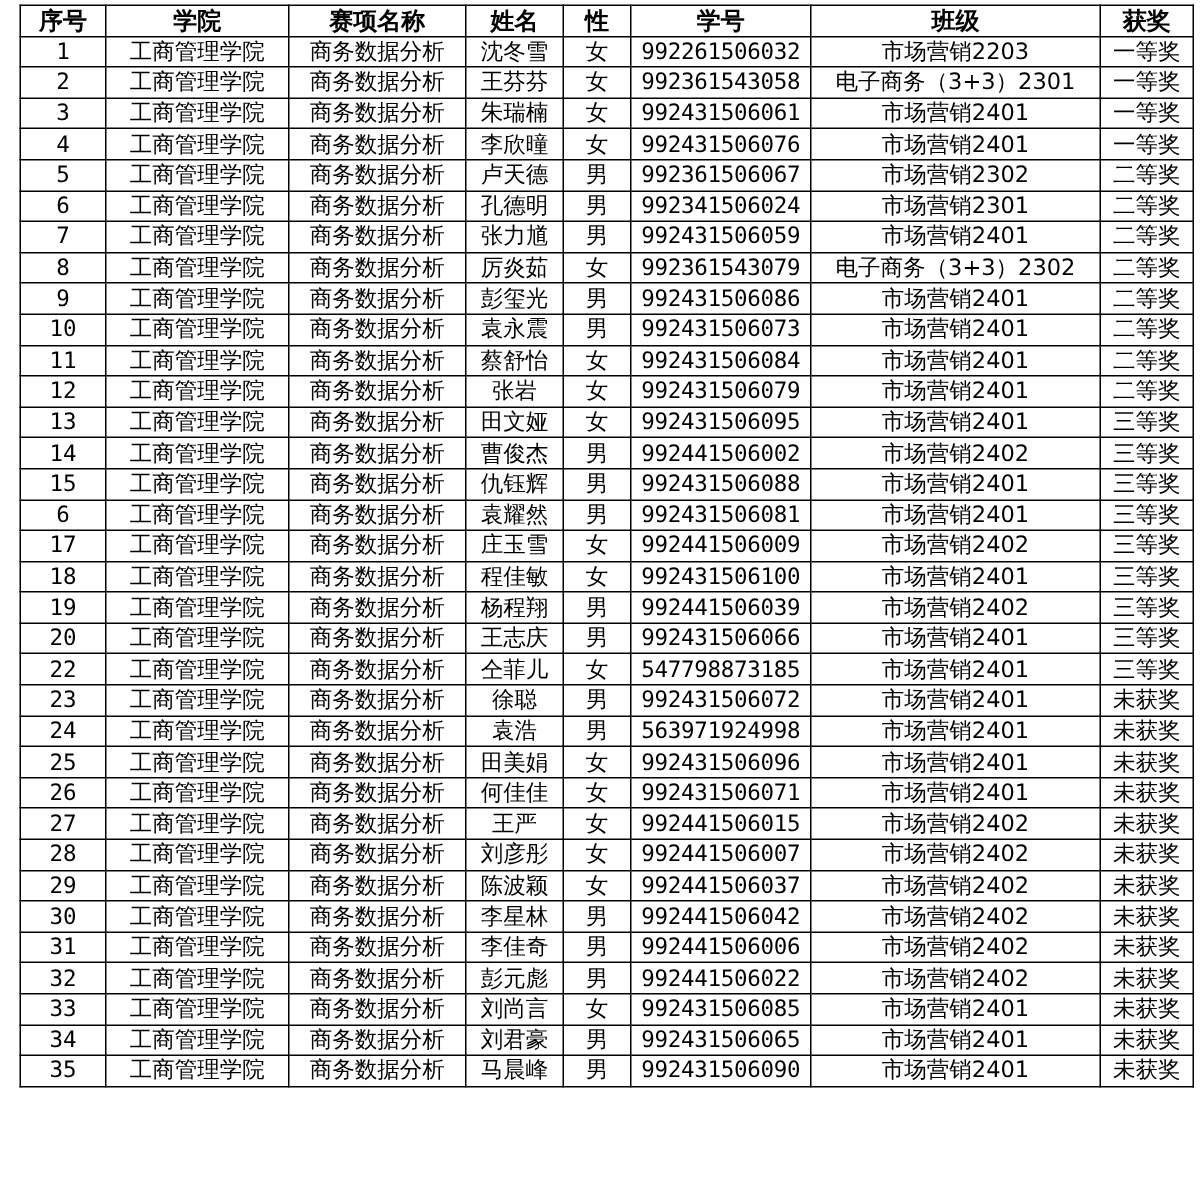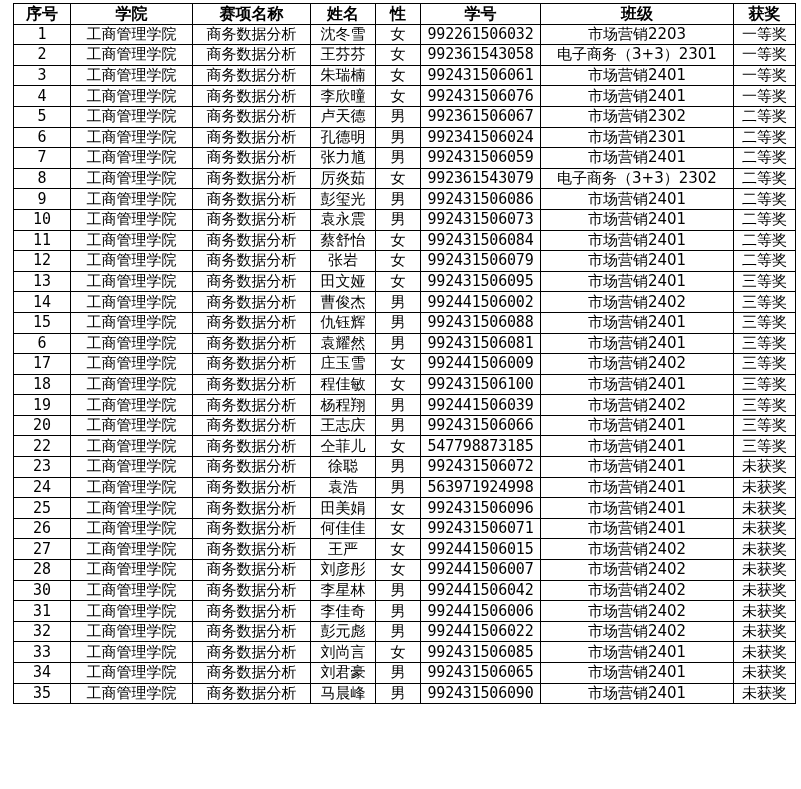--- a/index.html
+++ b/index.html
@@ -306,20 +306,30 @@
         <td class="num">28</td>
         <td class="txt">工商管理学院</td>
         <td class="txt">商务数据分析</td>
         <td class="txt">刘彦彤</td>
         <td class="txt">女</td>
         <td class="sid">992441506007</td>
         <td class="txt">市场营销2402</td>
         <td class="txt">未获奖</td>
       </tr>
       <tr>
+        <td class="num">29</td>
+        <td class="txt">工商管理学院</td>
+        <td class="txt">商务数据分析</td>
+        <td class="txt">陈波颖</td>
+        <td class="txt">女</td>
+        <td class="sid">992441506037</td>
+        <td class="txt">市场营销2402</td>
+        <td class="txt">未获奖</td>
+      </tr>
+      <tr>
         <td class="num">30</td>
         <td class="txt">工商管理学院</td>
         <td class="txt">商务数据分析</td>
         <td class="txt">李星林</td>
         <td class="txt">男</td>
         <td class="sid">992441506042</td>
         <td class="txt">市场营销2402</td>
         <td class="txt">未获奖</td>
       </tr>
       <tr>

